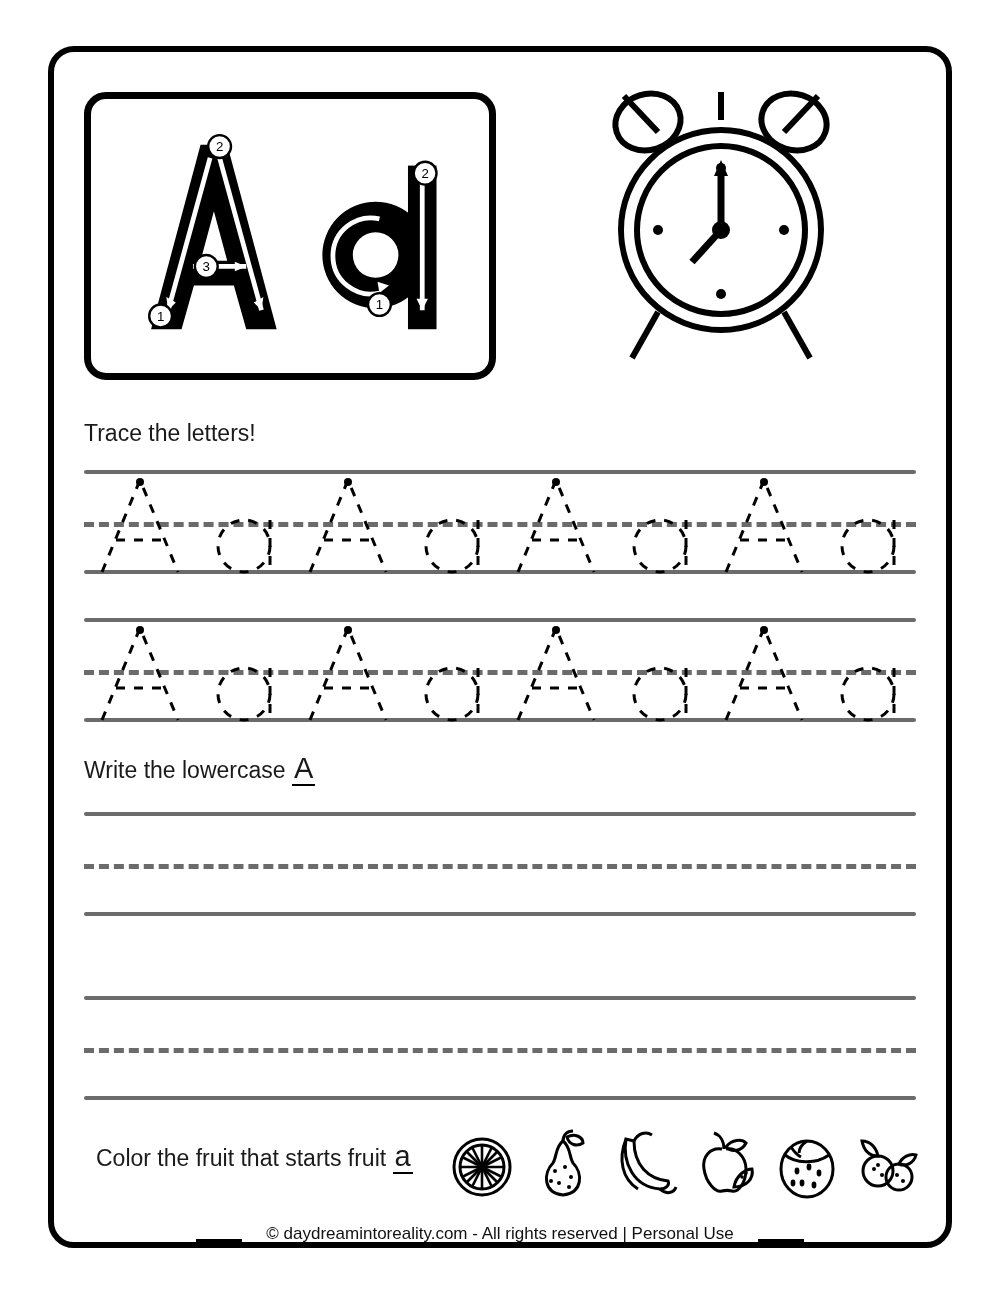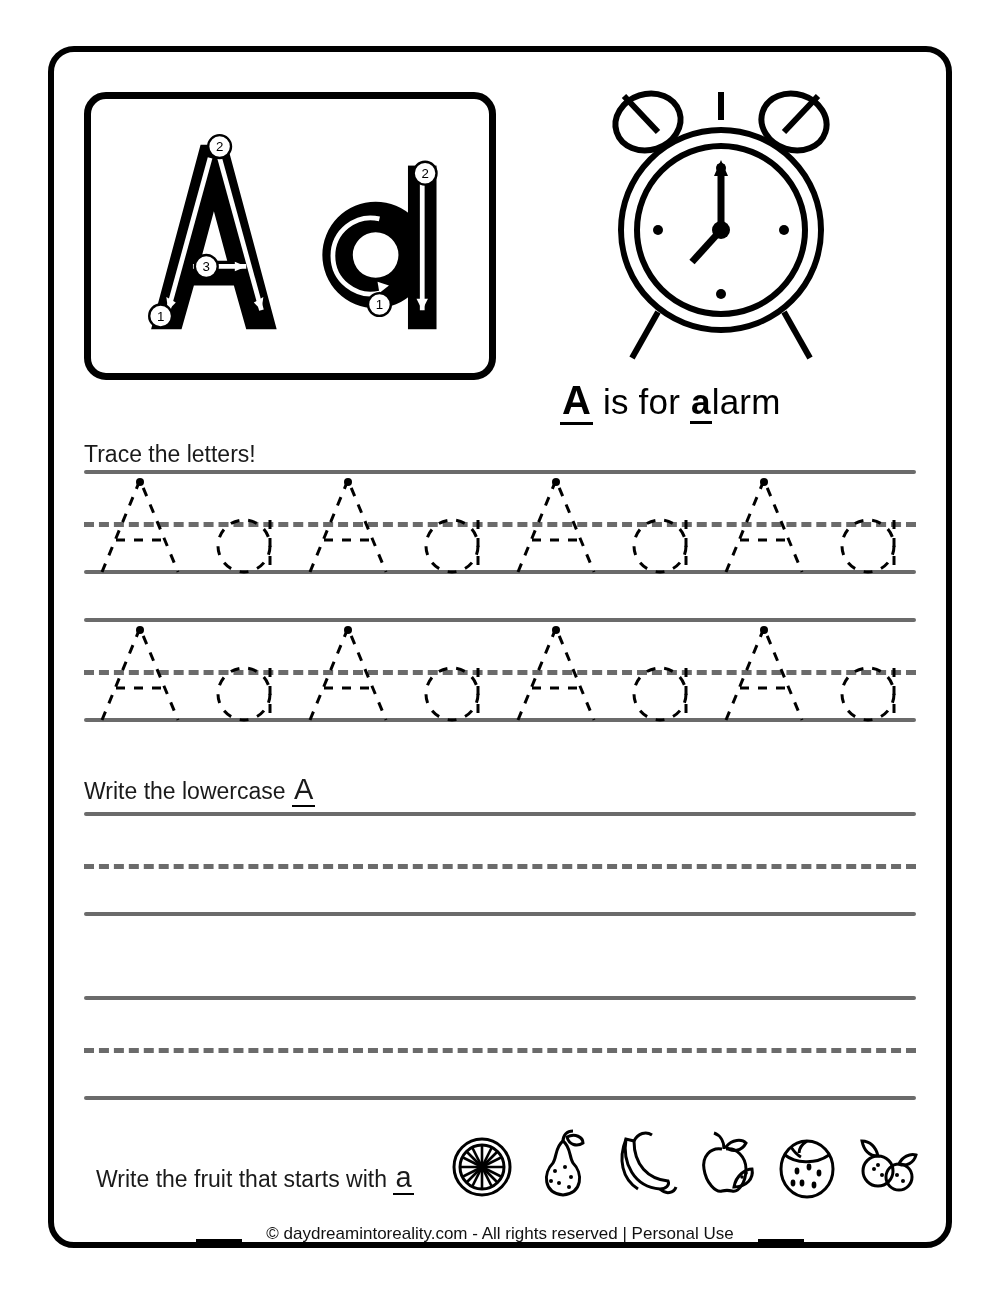--- a/index.html
+++ b/index.html
@@ -84,21 +84,20 @@
     border-bottom: 3px solid #000;
     padding: 0 1px;
   }
 
   
   .instruction {
     position: absolute;
     font-size: 23px;
     color: #1a1a1a;
     white-space: nowrap;
-    margin-top: 21px;
   }
   .instruction .inline-letter {
     font-size: 29px;
     border-bottom: 2.5px solid #000;
     padding: 0 2px;
   }
 
   #trace-label   { left: 84px;  top: 420px; }
   #upper-label   { left: 84px;  top: 752px; }
   #lower-label   { left: 84px;  top: 938px; }
@@ -228,23 +227,20 @@
       </g>
       <polygon points="125,88 118,104 132,104" fill="#000"></polygon>
       <circle cx="125" cy="158" r="9" fill="#000"></circle>
       <circle cx="125" cy="96" r="5" fill="#000"></circle>
       <circle cx="125" cy="222" r="5" fill="#000"></circle>
       <circle cx="62" cy="158" r="5" fill="#000"></circle>
       <circle cx="188" cy="158" r="5" fill="#000"></circle>
     </svg>
   </div>
 
-  <div class="is-for-line">
-    <span class="big-letter">A</span><span> is for </span><span class="word-b">a</span><span>larm</span>
-  </div>
 
   <div class="instruction" id="trace-label">Trace the letters!</div>
 
   <div class="rule-group" style="top:470px;height:110px;">
     <div class="rule-solid" style="top:0px;"></div>
     <div class="rule-dashed" style="top:52px;"></div>
     <div class="rule-solid" style="top:100px;"></div>
   </div>
   <div class="trace-row" style="top:470px;">
     <svg viewBox="0 0 832 110" width="832" height="110">
@@ -345,21 +341,21 @@
     <div class="rule-solid" style="top:100px;"></div>
   </div>
 
   <div class="rule-group" style="top:996px;height:106px;">
     <div class="rule-solid" style="top:0px;"></div>
     <div class="rule-dashed" style="top:52px;"></div>
     <div class="rule-solid" style="top:100px;"></div>
   </div>
 
   <div class="instruction" id="color-label">
-    <span>Write the fruit that starts with </span><span class="inline-letter">a</span>
+    <span>Color the fruit that starts fruit </span><span class="inline-letter">a</span>
   </div>
 
   <div class="fruit-row">
 
     <svg class="fruit" viewBox="0 0 72 80">
       <g fill="none" stroke="#000" stroke-width="3">
         <circle cx="36" cy="42" r="28"></circle>
         <circle cx="36" cy="42" r="22"></circle>
         <g stroke-width="2.6">
           <line x1="36" y1="20" x2="36" y2="64"></line>

